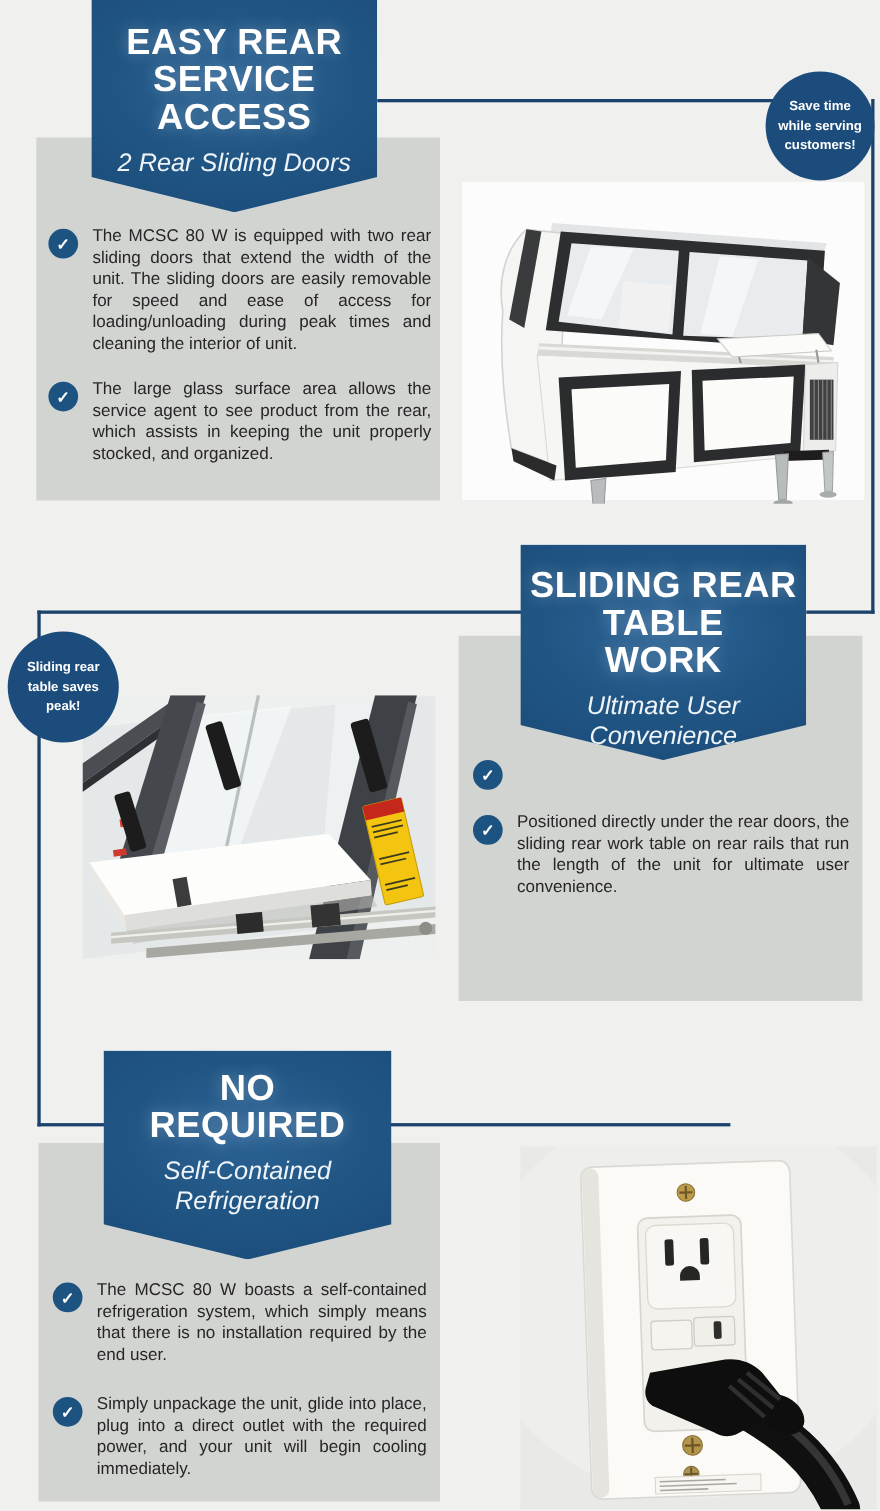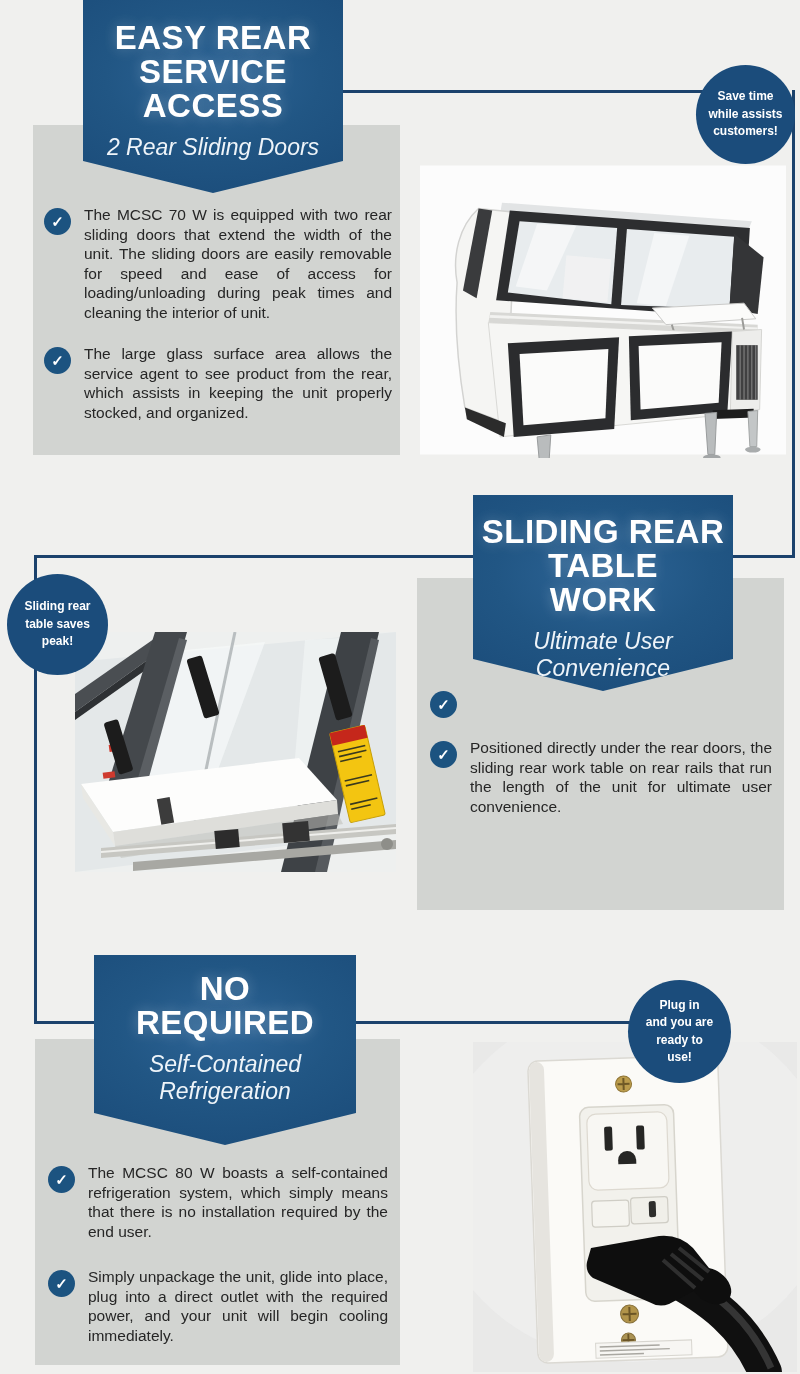--- a/index.html
+++ b/index.html
@@ -77,29 +77,29 @@
   <div class="banner b1">
     <div class="tl">EASY REAR</div>
     <div class="tl">SERVICE</div>
     <div class="tl">ACCESS</div>
     <div class="sub">2 Rear Sliding Doors</div>
   </div>
 
   <div class="badge bd1">
     <div>
       <div>Save time</div>
-      <div>while assists</div>
+      <div>while serving</div>
       <div>customers!</div>
     </div>
   </div>
 
   <div class="bullets bl1">
     <div class="bullet">
       <span class="check">✓</span>
-      <p>The  MCSC 70 W is equipped with two rear sliding doors that extend the width of the unit.  The sliding doors are easily removable for speed and ease of access for loading/unloading during peak times and cleaning the interior of unit.</p>
+      <p>The  MCSC 80 W is equipped with two rear sliding doors that extend the width of the unit.  The sliding doors are easily removable for speed and ease of access for loading/unloading during peak times and cleaning the interior of unit.</p>
     </div>
     <div class="bullet">
       <span class="check">✓</span>
       <p>The large glass surface area allows the service agent to see product from the rear, which assists in keeping the unit properly stocked, and organized.</p>
     </div>
   </div>
 
   <div class="photo p1">
     <svg viewBox="0 0 375 296" width="366" height="296">
       <rect width="375" height="296" fill="#fcfcfc"></rect>
@@ -208,28 +208,20 @@
       </g>
     </svg>
   </div>
 
   <div class="banner b3">
     <div class="tl">NO</div>
     <div class="tl">REQUIRED</div>
     <div class="sub">Self-Contained Refrigeration</div>
   </div>
 
-  <div class="badge bd3">
-    <div>
-      <div>Plug in</div>
-      <div>and you are</div>
-      <div>ready to</div>
-      <div>use!</div>
-    </div>
-  </div>
 
   <div class="bullets bl3">
     <div class="bullet">
       <span class="check">✓</span>
       <p>The MCSC 80 W boasts a self-contained refrigeration system, which simply means that there is no installation required by the end user.</p>
     </div>
     <div class="bullet">
       <span class="check">✓</span>
       <p>Simply unpackage the unit, glide into place, plug into a direct outlet with the required power, and your unit will begin cooling immediately.</p>
     </div>

